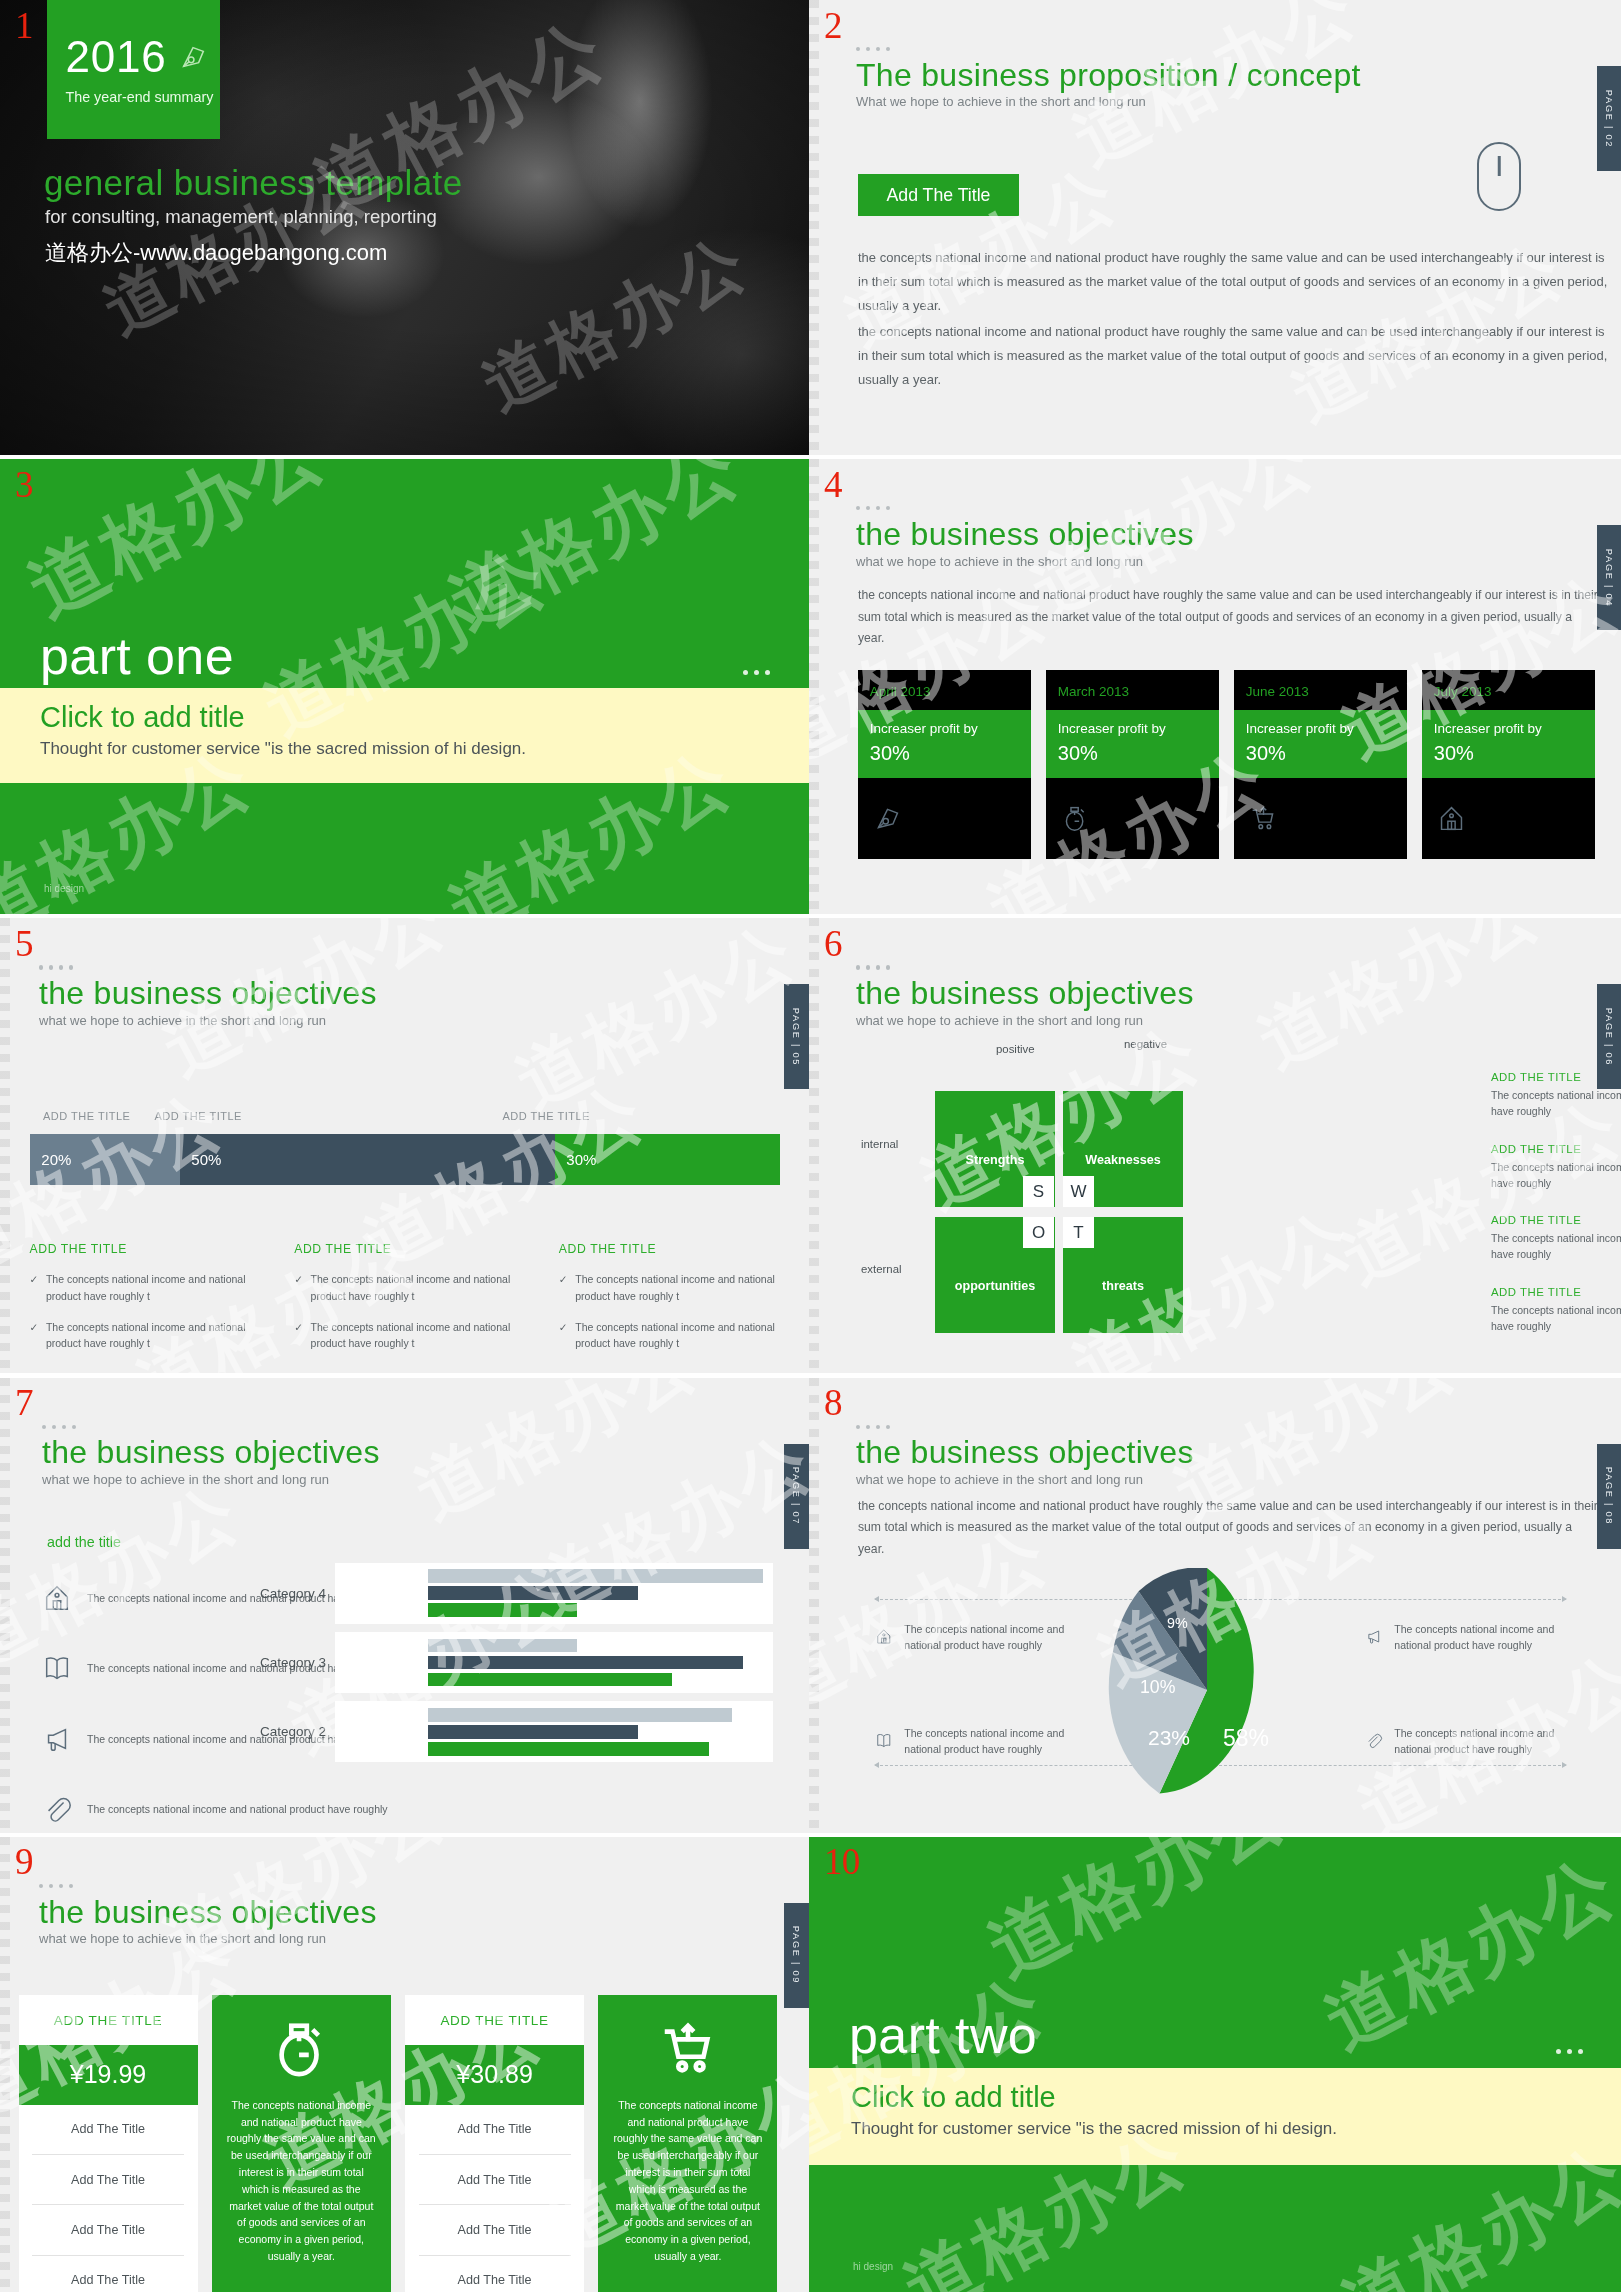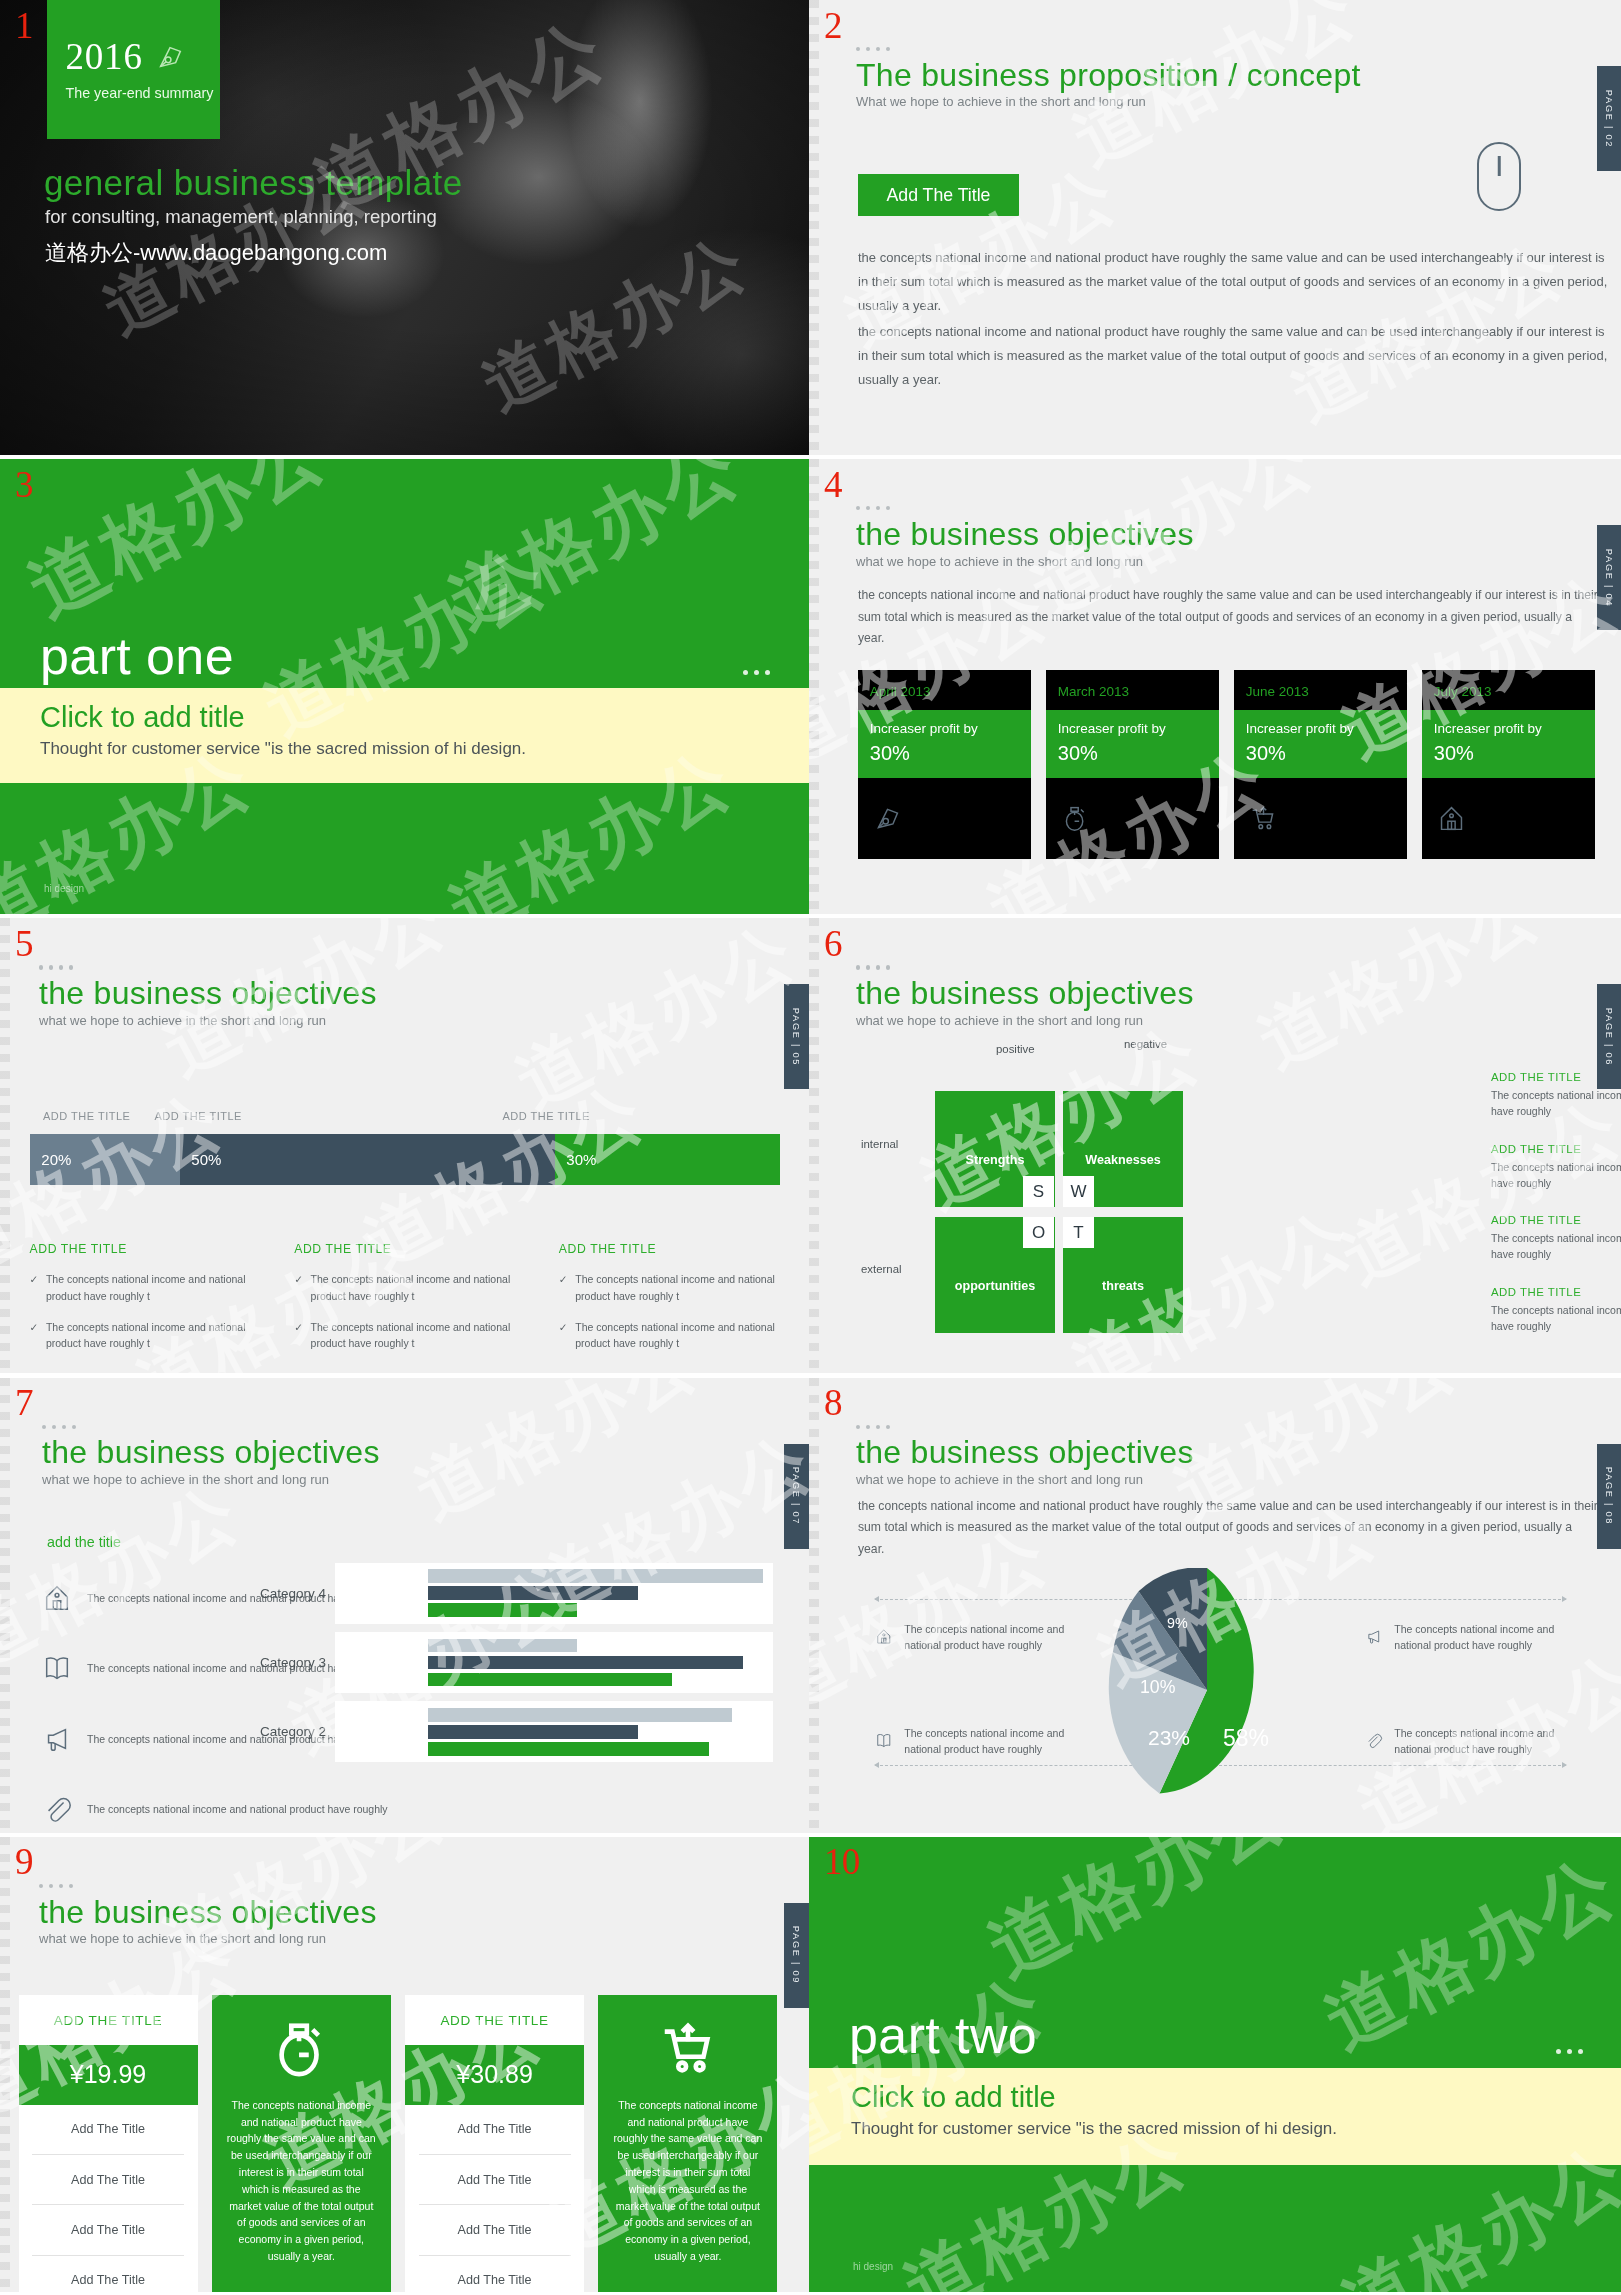--- a/index.html
+++ b/index.html
@@ -47,21 +47,21 @@
        radial-gradient(ellipse 118px 93px at 362px 253px, rgba(255,255,255,.26), rgba(255,255,255,0) 70%),
        radial-gradient(ellipse 101px 177px at 640px 101px, rgba(235,235,235,.42), rgba(255,255,255,0) 72%),
        radial-gradient(ellipse 194px 168px at 741px 354px, rgba(200,200,200,.22), rgba(255,255,255,0) 75%),
        radial-gradient(ellipse 253px 219px at 270px 101px, rgba(120,120,120,.18), rgba(0,0,0,0) 70%),
        linear-gradient(120deg,#111 0%,#1d1d1d 35%,#2c2c2c 55%,#141414 100%);
      filter:grayscale(1);
   }
   .s1 .vignette { position:absolute; inset:0; background:radial-gradient(ellipse at 55% 45%, rgba(0,0,0,0) 35%, rgba(0,0,0,.55) 100%); }
   .s1 .yearbox { position:absolute; left:47px; top:0; width:173px; height:139px; background:#23a023;
                  display:flex; flex-direction:column; justify-content:center; padding-left:18.5px; z-index:5; }
-  .s1 .year { color:#fff; font-size:37px; font-weight:300; line-height:1; letter-spacing:0.8px;font-family:Liberation Serif, serif; }
+  .s1 .year { color:#fff; font-size:44px; font-weight:300; line-height:1; letter-spacing:0.8px; }
   .s1 .yearrow { display:flex; align-items:center; gap:11.8px; }
   .s1 .yearsub { color:#eafbe8; font-size:14.3px; font-weight:300; margin-top:10px; }
   .s1 .bigtitle { position:absolute; left:44px; top:163px; color:#2dab2c; font-size:35px; font-weight:300; z-index:6; letter-spacing:0.4px;}
   .s1 .subtitle { position:absolute; left:45px; top:206px; color:#e3e3e3; font-size:18.5px; font-weight:300; z-index:6;}
   .s1 .url { position:absolute; left:45px; top:238px; color:#ffffff; font-size:22px; font-weight:400; z-index:6;}
 
   
   .greenbtn { background:#23a023; color:#fff; font-size:17.7px; font-weight:300; display:inline-flex;
               align-items:center; justify-content:center; }
   .mouseicon { position:absolute; right:101px; top:142px; width:44px; height:69px; border:2.5px solid #5a6b78;

